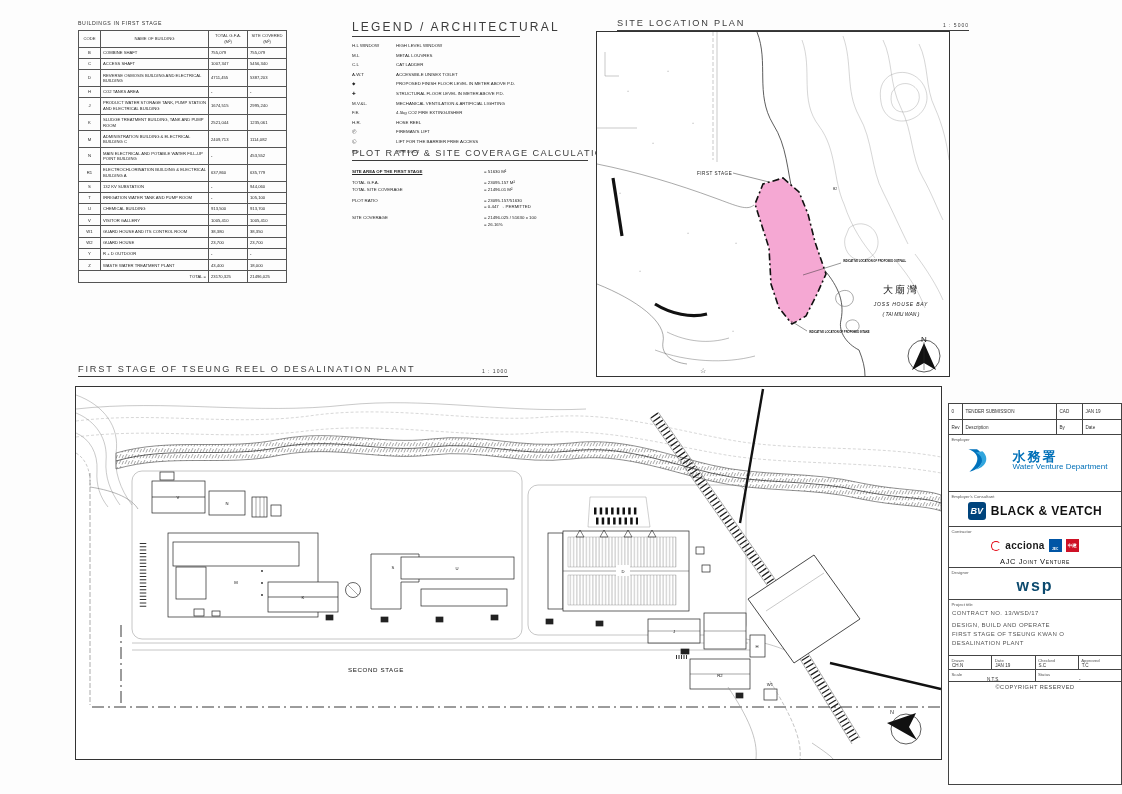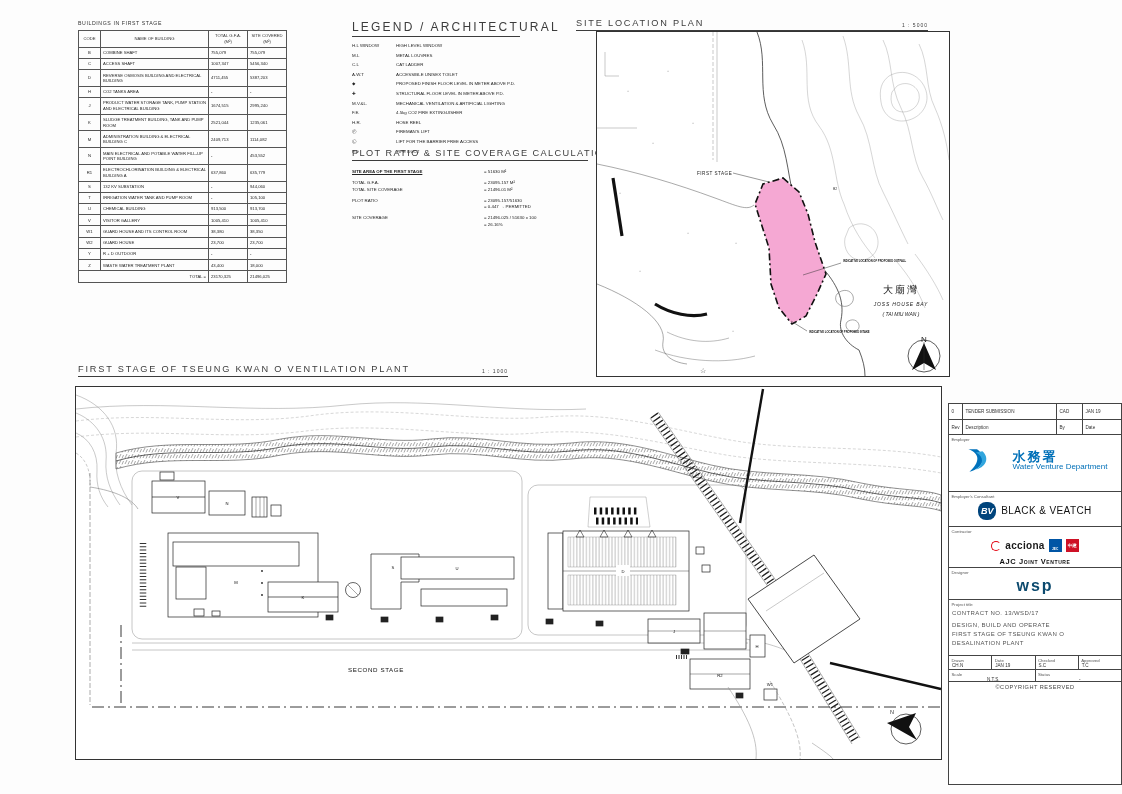--- a/index.html
+++ b/index.html
@@ -32,21 +32,21 @@
   .pr-list{margin-top:8px;}
   .pr-row{display:flex;min-height:5.2px;line-height:1.4;}
   .pr-label{width:132px;font-size:4.4px;flex:none;}
   .pr-row:first-child .pr-label{font-weight:bold;text-decoration:underline;}
   .pr-val{font-size:4.4px;}
   
   .plan-titlebar{display:flex;justify-content:space-between;align-items:flex-end;
       border-bottom:0.9px solid #3c3c3c;padding-bottom:2px;}
   .plan-title{font-size:9.2px;letter-spacing:1.8px;color:#3c3c3c;white-space:nowrap;}
   .plan-scale{font-size:5px;letter-spacing:1px;color:#3c3c3c;}
-  #siteloc-head{left:576px;top:18px;width:352px;}
+  #siteloc-head{left:617px;top:18px;width:352px;}
   #siteloc-box{left:596px;top:31px;width:352px;height:344px;border:1px solid #333;background:#fff;}
   #mainplan-head{left:78px;top:364px;width:430px;}
   #mainplan-box{left:75px;top:386px;width:865px;height:372px;border:1px solid #333;background:#fff;}
   svg{display:block;}
   svg text{font-family:"Liberation Sans","DejaVu Sans",sans-serif;}
   
   #title-block{left:948px;top:403px;width:172px;height:380px;border:0.8px solid #444;background:#fff;
       font-size:5px;color:#333;}
   .tb-sec{border-bottom:0.8px solid #444;position:relative;box-sizing:border-box;}
   .tb-label{font-size:4.3px;color:#555;padding:1.5px 0 0 2.5px;}
@@ -57,32 +57,32 @@
   .rv1{width:14px;flex:none;}
   .rv2{width:94px;flex:none;}
   .rv3{width:26px;flex:none;}
   .rv4{flex:1;}
   .rev-head{border-top:0.6px solid #444;color:#555;}
   .logo-center{display:flex;align-items:center;justify-content:center;}
   .wsd-wrap{gap:22px;height:38px;}
   .wsd-cn{color:#0070B8;font-size:13px;letter-spacing:2px;font-weight:600;line-height:1;}
   .wsd-en{color:#0070B8;font-size:8px;line-height:1.1;}
   .bv-wrap{gap:5px;height:24px;}
-  .bv-sq{width:18px;height:18px;background:#00447C;border-radius:8px;color:#fff;font-weight:bold;
+  .bv-sq{width:18px;height:18px;background:#00447C;border-radius:3px;color:#fff;font-weight:bold;
       font-style:italic;font-size:9px;display:flex;align-items:center;justify-content:center;}
-  .bv-name{font-size:10px;font-weight:normal;letter-spacing:.4px;color:#111;}
+  .bv-name{font-size:12px;font-weight:bold;letter-spacing:.4px;color:#111;}
   .ajc-row{gap:4px;height:20px;margin-top:2px;}
   .acc-swirl{width:8px;height:8px;border:1.8px solid #E30613;border-radius:50%;
       border-right-color:transparent;display:inline-block;}
   .acc-name{font-size:10px;font-weight:bold;color:#1a1a1a;letter-spacing:.3px;}
   .ajc-sq{width:13px;height:13px;display:flex;align-items:flex-end;justify-content:center;
       color:#fff;font-size:3.2px;font-weight:bold;padding-bottom:1px;box-sizing:border-box;}
   .ajc-blue{background:#0055A5;}
   .ajc-red{background:#CE1126;font-size:4.5px;align-items:center;padding-bottom:0;}
-  .ajc-name{font-size:7.5px;font-weight:bold;font-variant:small-caps;letter-spacing:.6px;
+  .ajc-name{font-size:7.5px;font-weight:normal;font-variant:small-caps;letter-spacing:.6px;
       text-align:center;color:#111;margin-top:1px;}
   .wsp-name{font-size:16px;font-weight:bold;color:#0c4a6e;letter-spacing:2px;line-height:1;}
   .cad-txt{font-size:6px;color:#555;letter-spacing:.4px;line-height:1.55;padding:2px 0 0 3px;}
   .cad-big{font-size:8.3px;color:#555;letter-spacing:.6px;line-height:1.5;padding:2px 0 0 3px;}
   .dno-row{display:flex;height:24px;}
   .dno-main{flex:1;border-right:0.6px solid #444;box-sizing:border-box;}
   .dno-rev{width:25px;flex:none;text-align:center;}
   .dno-val{font-size:9px;color:#444;letter-spacing:.2px;padding-left:2.5px;white-space:nowrap;}
   .dno-rev .dno-val{padding-left:0;}
   .sig-row{display:flex;height:14px;}
@@ -435,21 +435,21 @@
       <circle cx="327" cy="324" r="16" stroke="#333" stroke-width="0.8" fill="none"></circle>
       <text x="327" y="310" font-size="8" text-anchor="middle" fill="#222">N</text>
       <polygon points="327,311 315,338 327,331 339,338" fill="#111"></polygon>
       <path d="M327,338 V310" stroke="#333" stroke-width="0.5"></path>
     </g>
     <text x="103" y="341" font-size="7" fill="#333">☆</text>
   </svg>
 </div>
 
 <div class="abs plan-titlebar" id="mainplan-head">
-  <span class="plan-title">FIRST STAGE OF TSEUNG KWAN O VENTILATION PLANT</span>
+  <span class="plan-title">FIRST STAGE OF TSEUNG REEL O DESALINATION PLANT</span>
   <span class="plan-scale">1 : 1000</span>
 </div>
 <div class="abs" id="mainplan-box">
   <svg width="865" height="372" viewBox="0 0 865 372">
     <defs>
       <pattern id="veg" width="6" height="6" patternUnits="userSpaceOnUse">
         <path d="M1,5 L3,1 M4,5.5 L5.5,2" stroke="#3a3a3a" stroke-width="0.45" fill="none"></path>
       </pattern>
       <pattern id="vh" width="3.2" height="4" patternUnits="userSpaceOnUse">
         <path d="M1.6,0 V4" stroke="#555" stroke-width="0.4" fill="none"></path>

